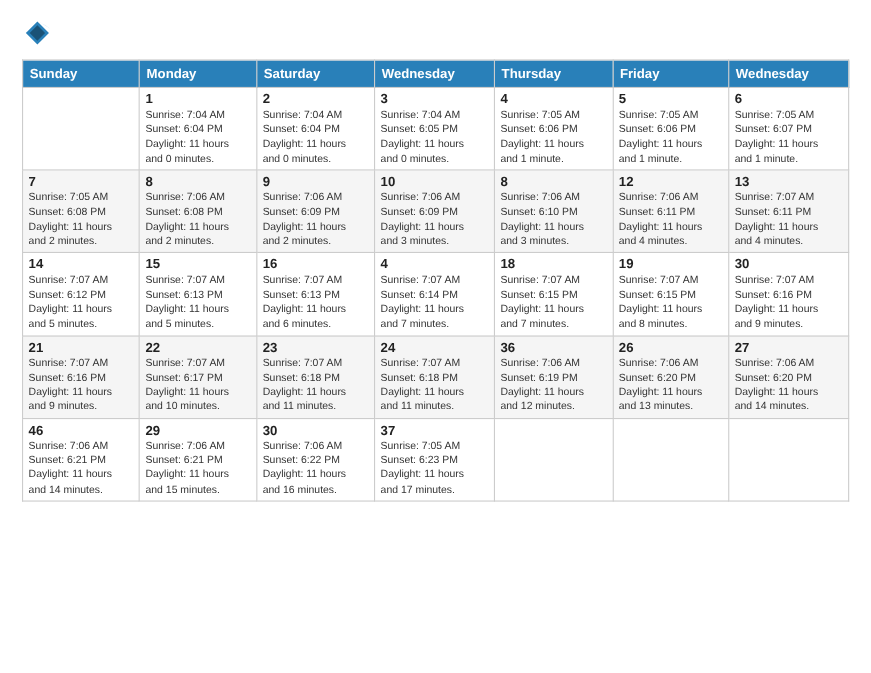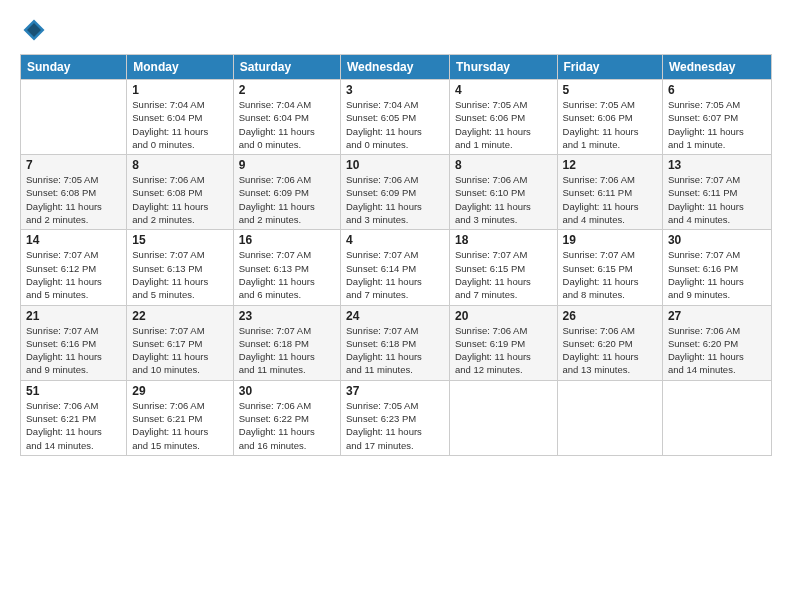--- a/index.html
+++ b/index.html
@@ -233,35 +233,35 @@
           </td>
           <td>
             <span class="day-num">23</span>
             <div class="day-info">Sunrise: 7:07 AM<br>Sunset: 6:18 PM<br>Daylight: 11 hours<br>and 11 minutes.</div>
           </td>
           <td>
             <span class="day-num">24</span>
             <div class="day-info">Sunrise: 7:07 AM<br>Sunset: 6:18 PM<br>Daylight: 11 hours<br>and 11 minutes.</div>
           </td>
           <td>
-            <span class="day-num">20</span>
+            <span class="day-num">36</span>
             <div class="day-info">Sunrise: 7:06 AM<br>Sunset: 6:19 PM<br>Daylight: 11 hours<br>and 12 minutes.</div>
           </td>
           <td>
             <span class="day-num">26</span>
             <div class="day-info">Sunrise: 7:06 AM<br>Sunset: 6:20 PM<br>Daylight: 11 hours<br>and 13 minutes.</div>
           </td>
           <td>
             <span class="day-num">27</span>
             <div class="day-info">Sunrise: 7:06 AM<br>Sunset: 6:20 PM<br>Daylight: 11 hours<br>and 14 minutes.</div>
           </td>
         </tr>
         <tr>
           <td>
-            <span class="day-num">51</span>
+            <span class="day-num">46</span>
             <div class="day-info">Sunrise: 7:06 AM<br>Sunset: 6:21 PM<br>Daylight: 11 hours<br>and 14 minutes.</div>
           </td>
           <td>
             <span class="day-num">29</span>
             <div class="day-info">Sunrise: 7:06 AM<br>Sunset: 6:21 PM<br>Daylight: 11 hours<br>and 15 minutes.</div>
           </td>
           <td>
             <span class="day-num">30</span>
             <div class="day-info">Sunrise: 7:06 AM<br>Sunset: 6:22 PM<br>Daylight: 11 hours<br>and 16 minutes.</div>
           </td>

